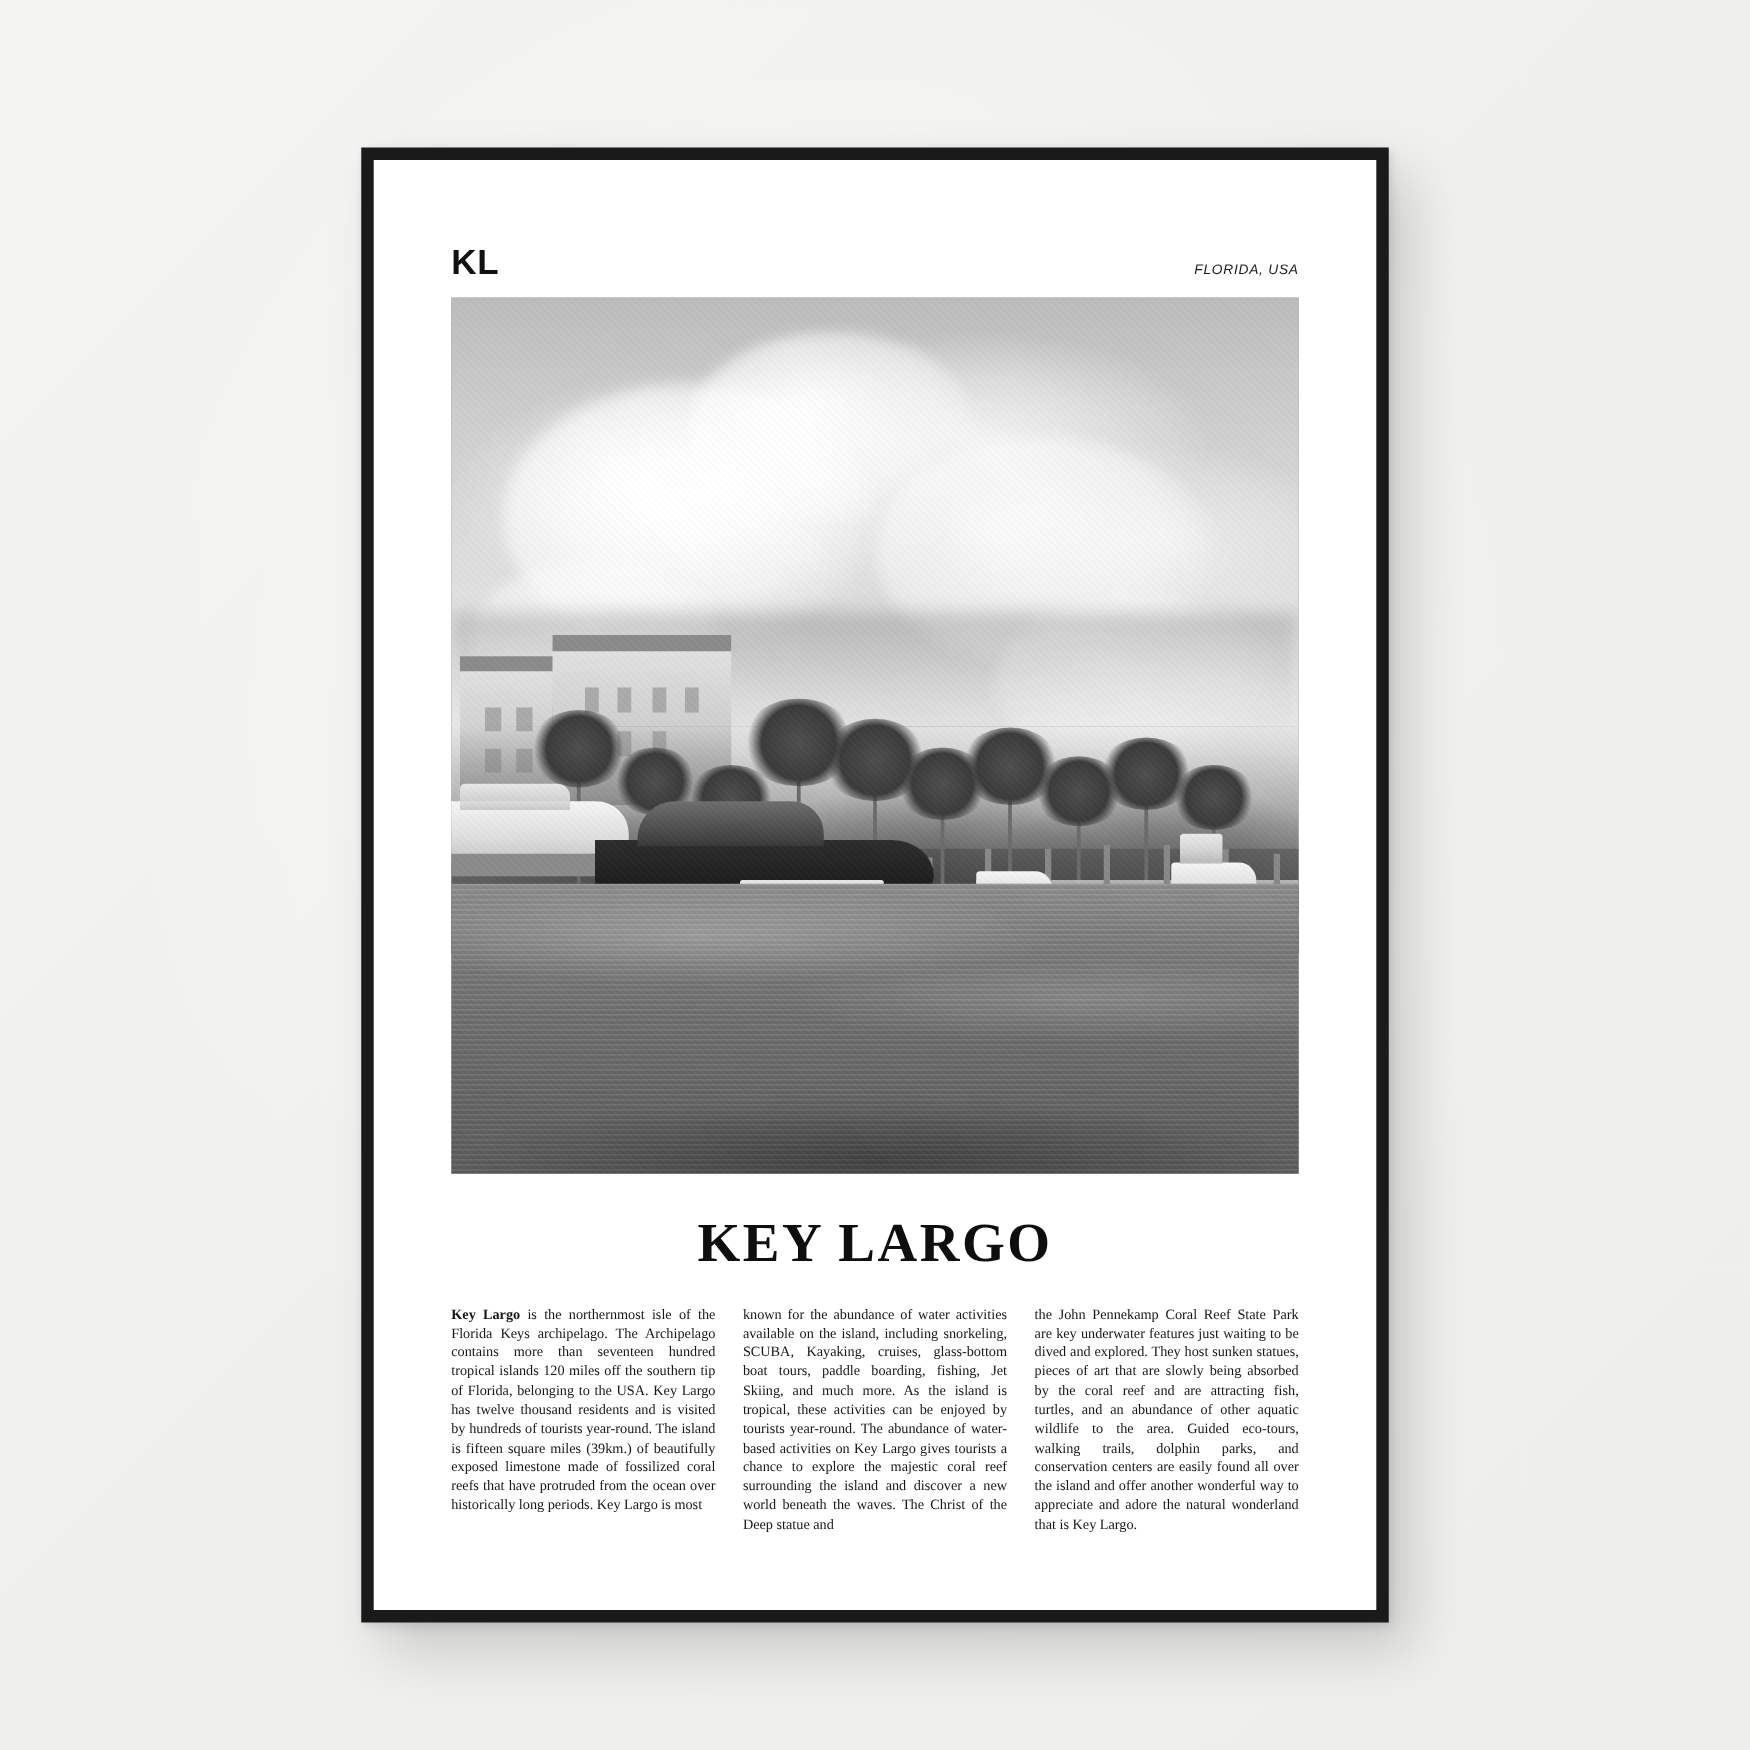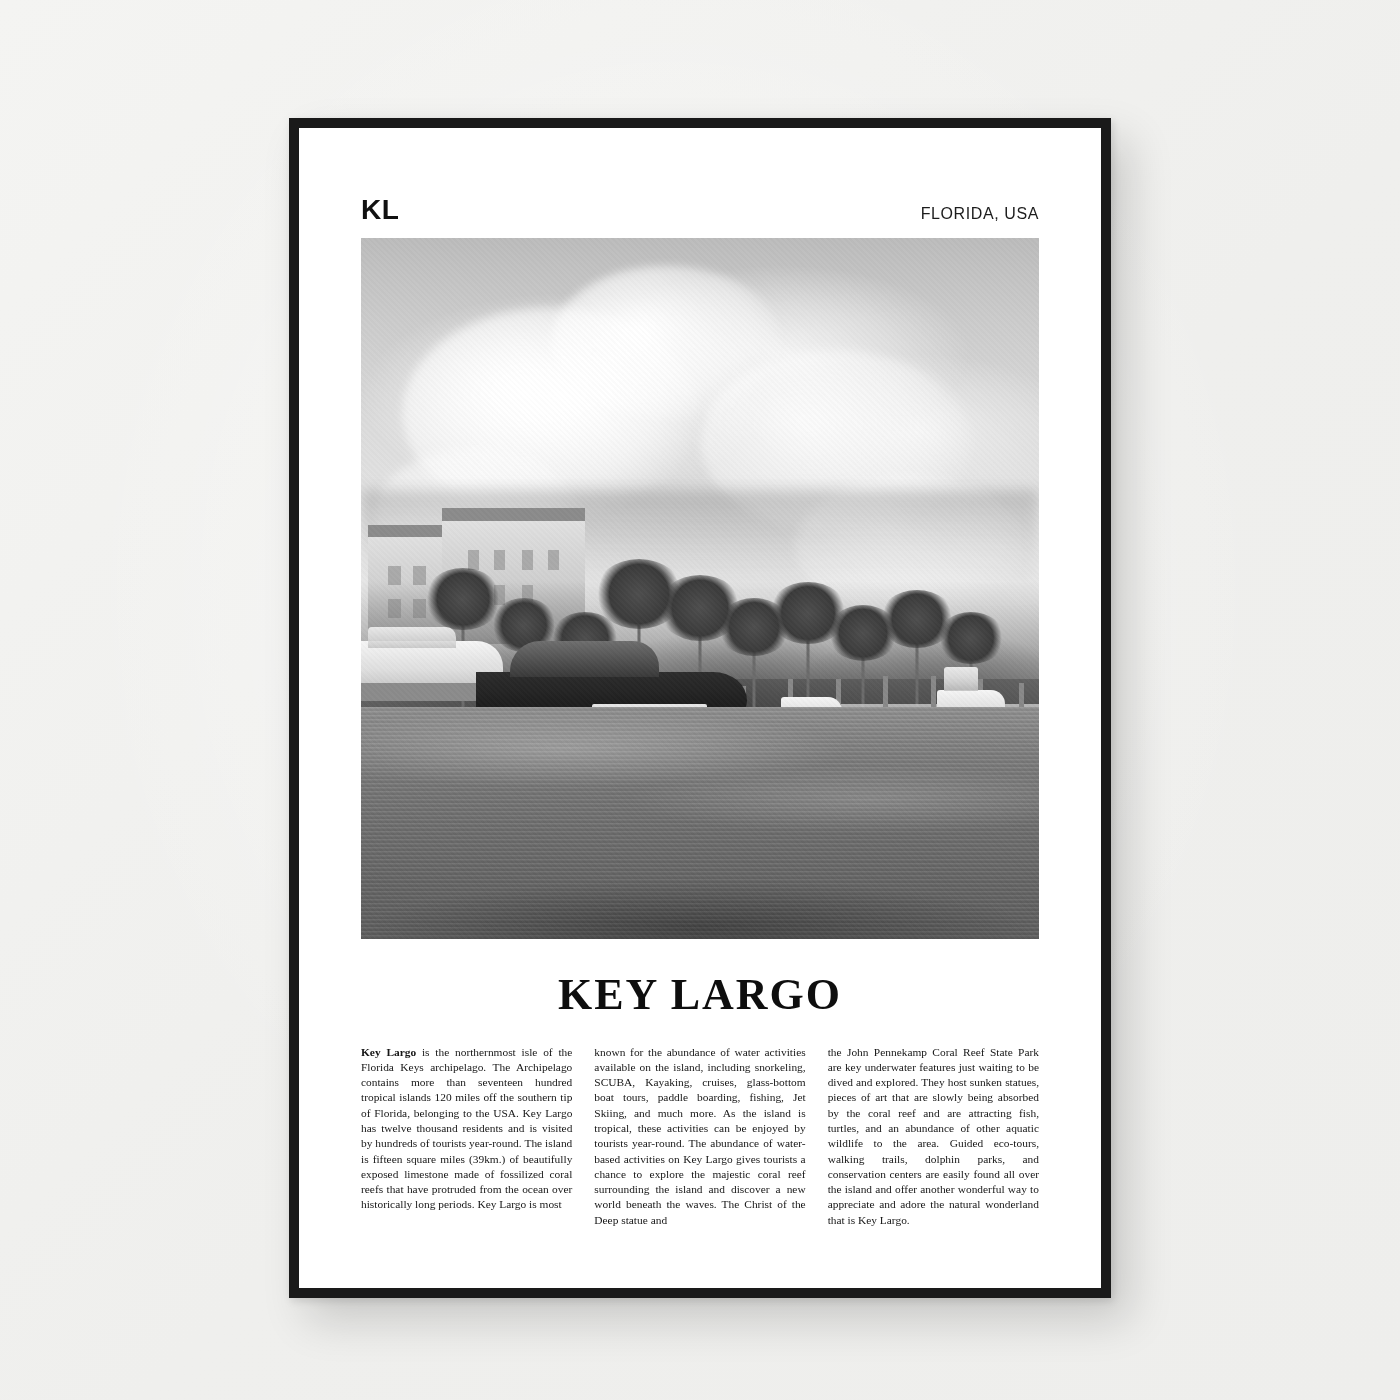--- a/index.html
+++ b/index.html
@@ -73,23 +73,24 @@
   .poster-mark {
     font-family: "Liberation Sans", sans-serif;
     font-weight: 700;
     font-size: 28px;
     letter-spacing: 0.5px;
     color: #111111;
     line-height: 1;
   }
   .poster-locale {
     font-family: "Liberation Sans", sans-serif;
-    font-size: 16px;
+    font-size: 11px;
     letter-spacing: 0.6px;
     color: #1c1c1c;
+    font-style: italic;
   }
 
   
   .photo {
     position: relative;
     width: 100%;
     height: 712px;
     overflow: hidden;
     background: #9a9a9a;
     filter: grayscale(100%) contrast(1.02);

